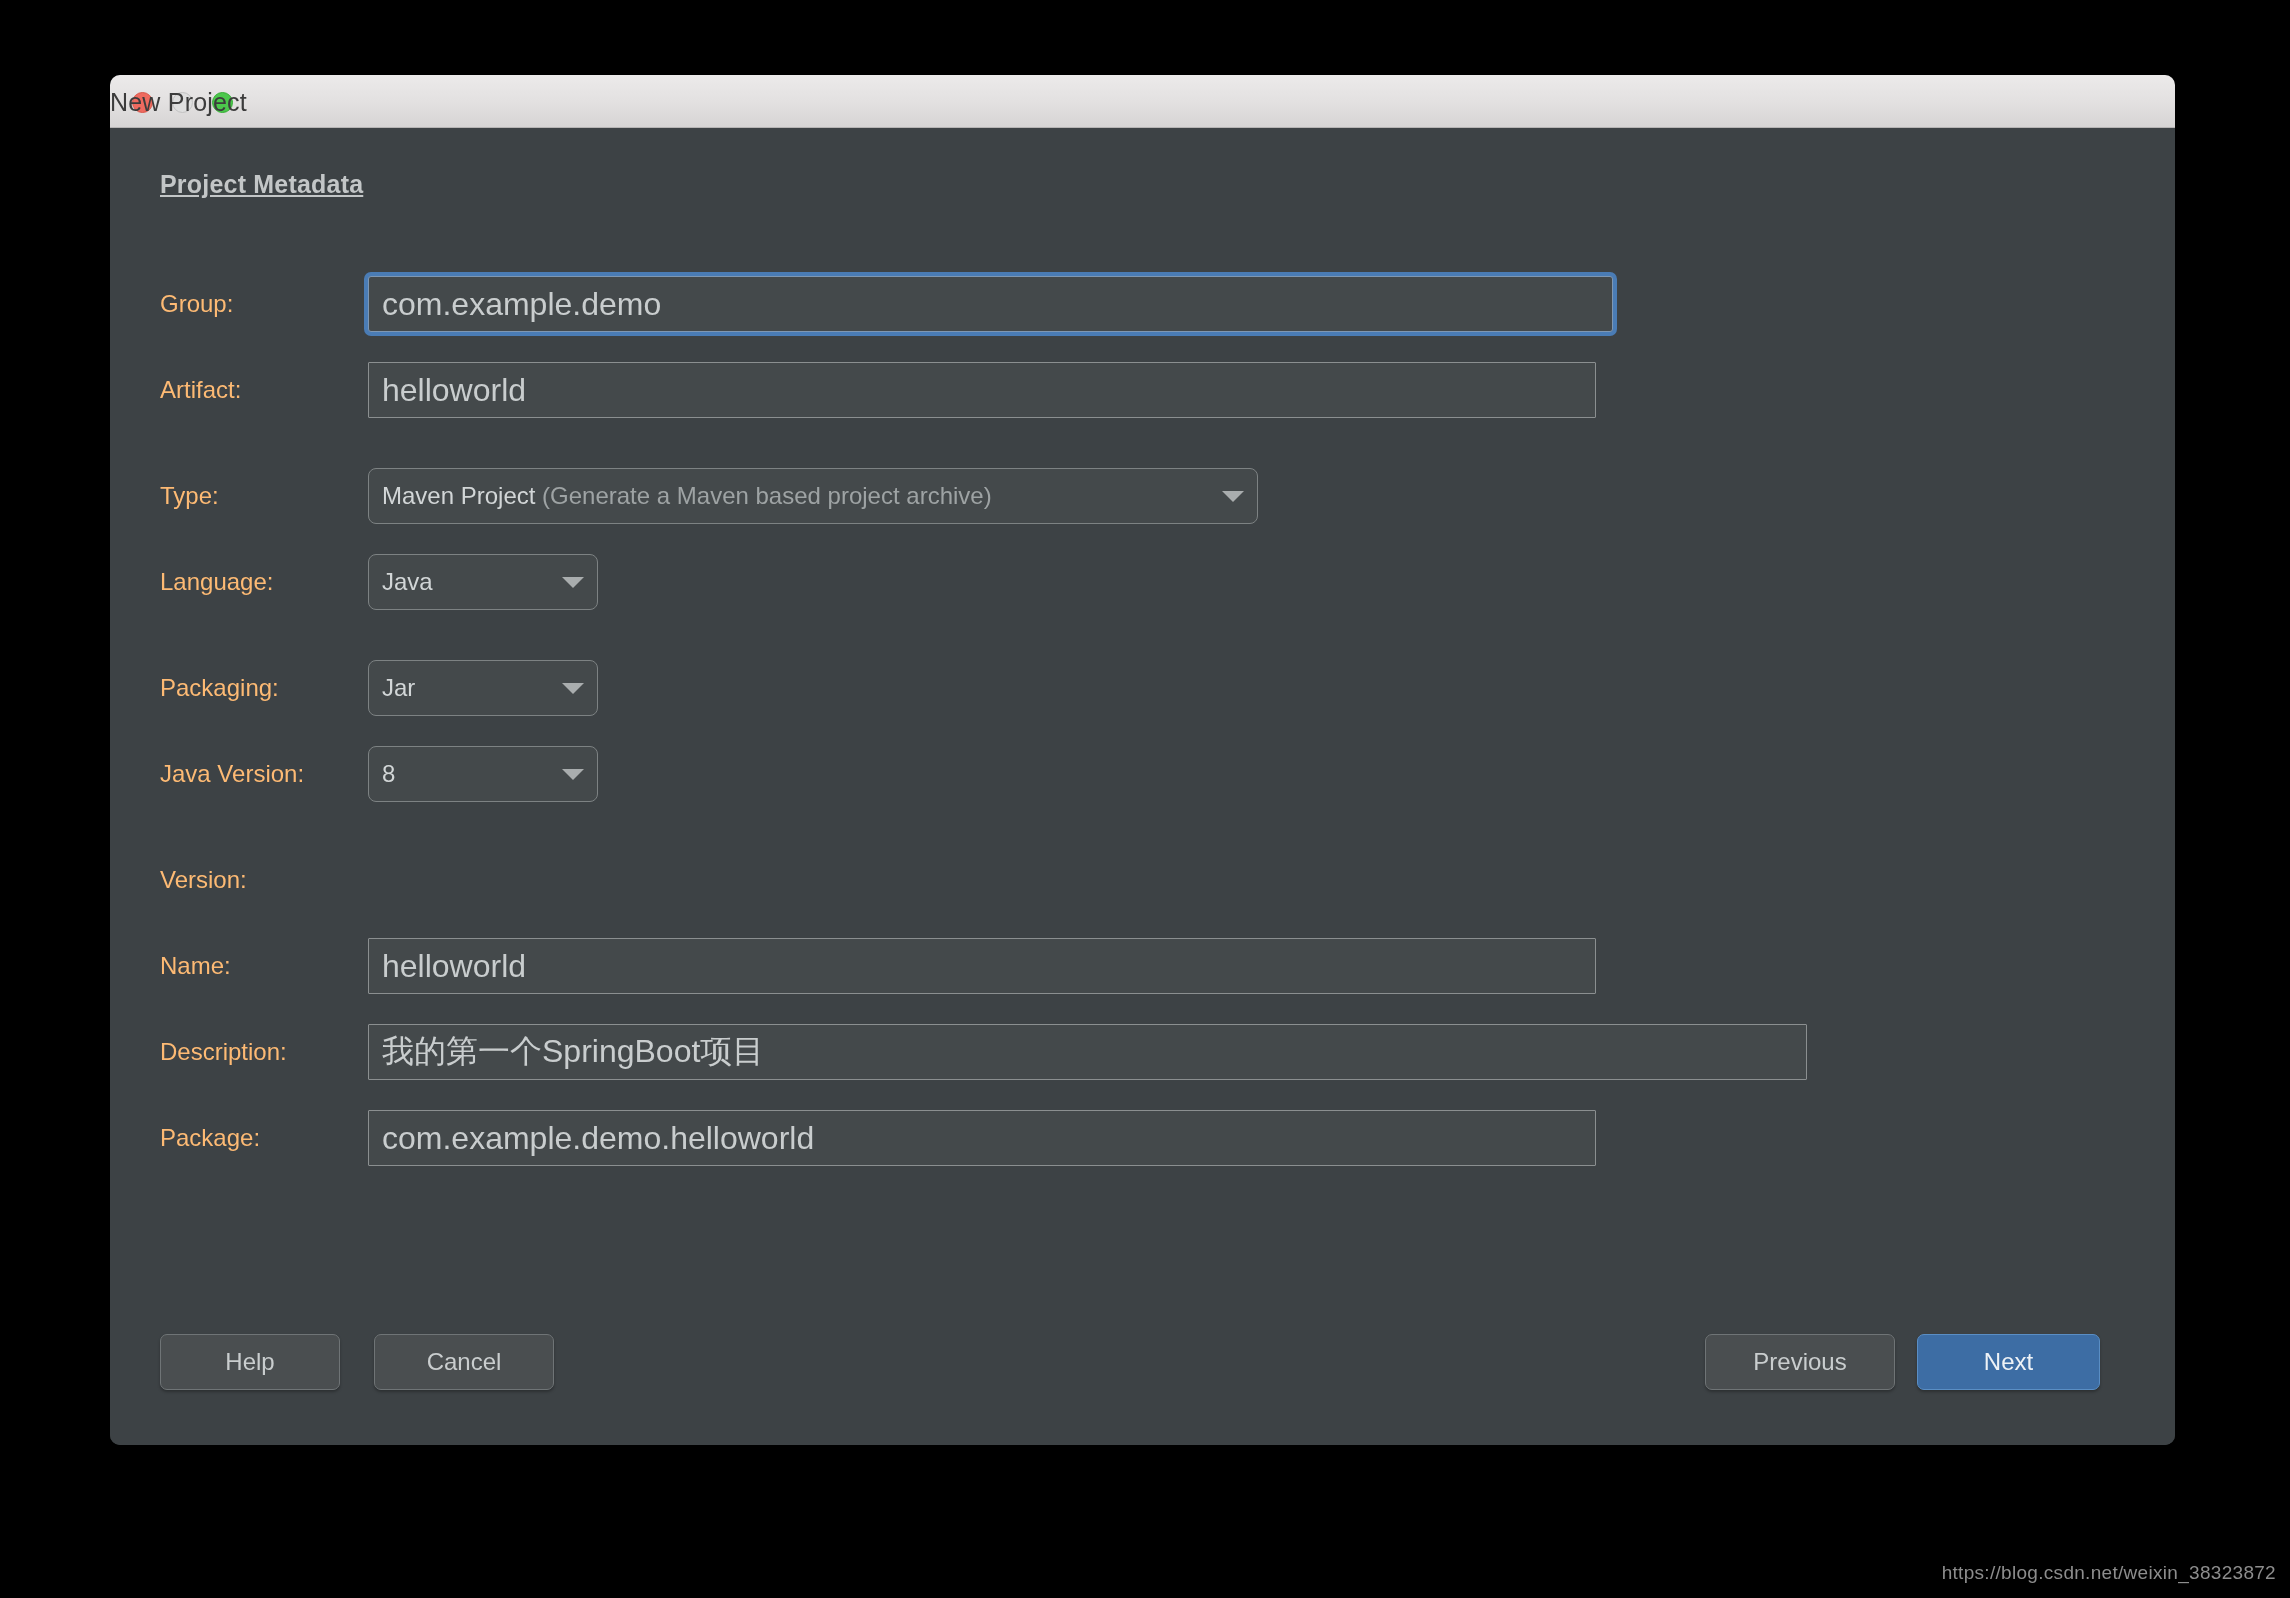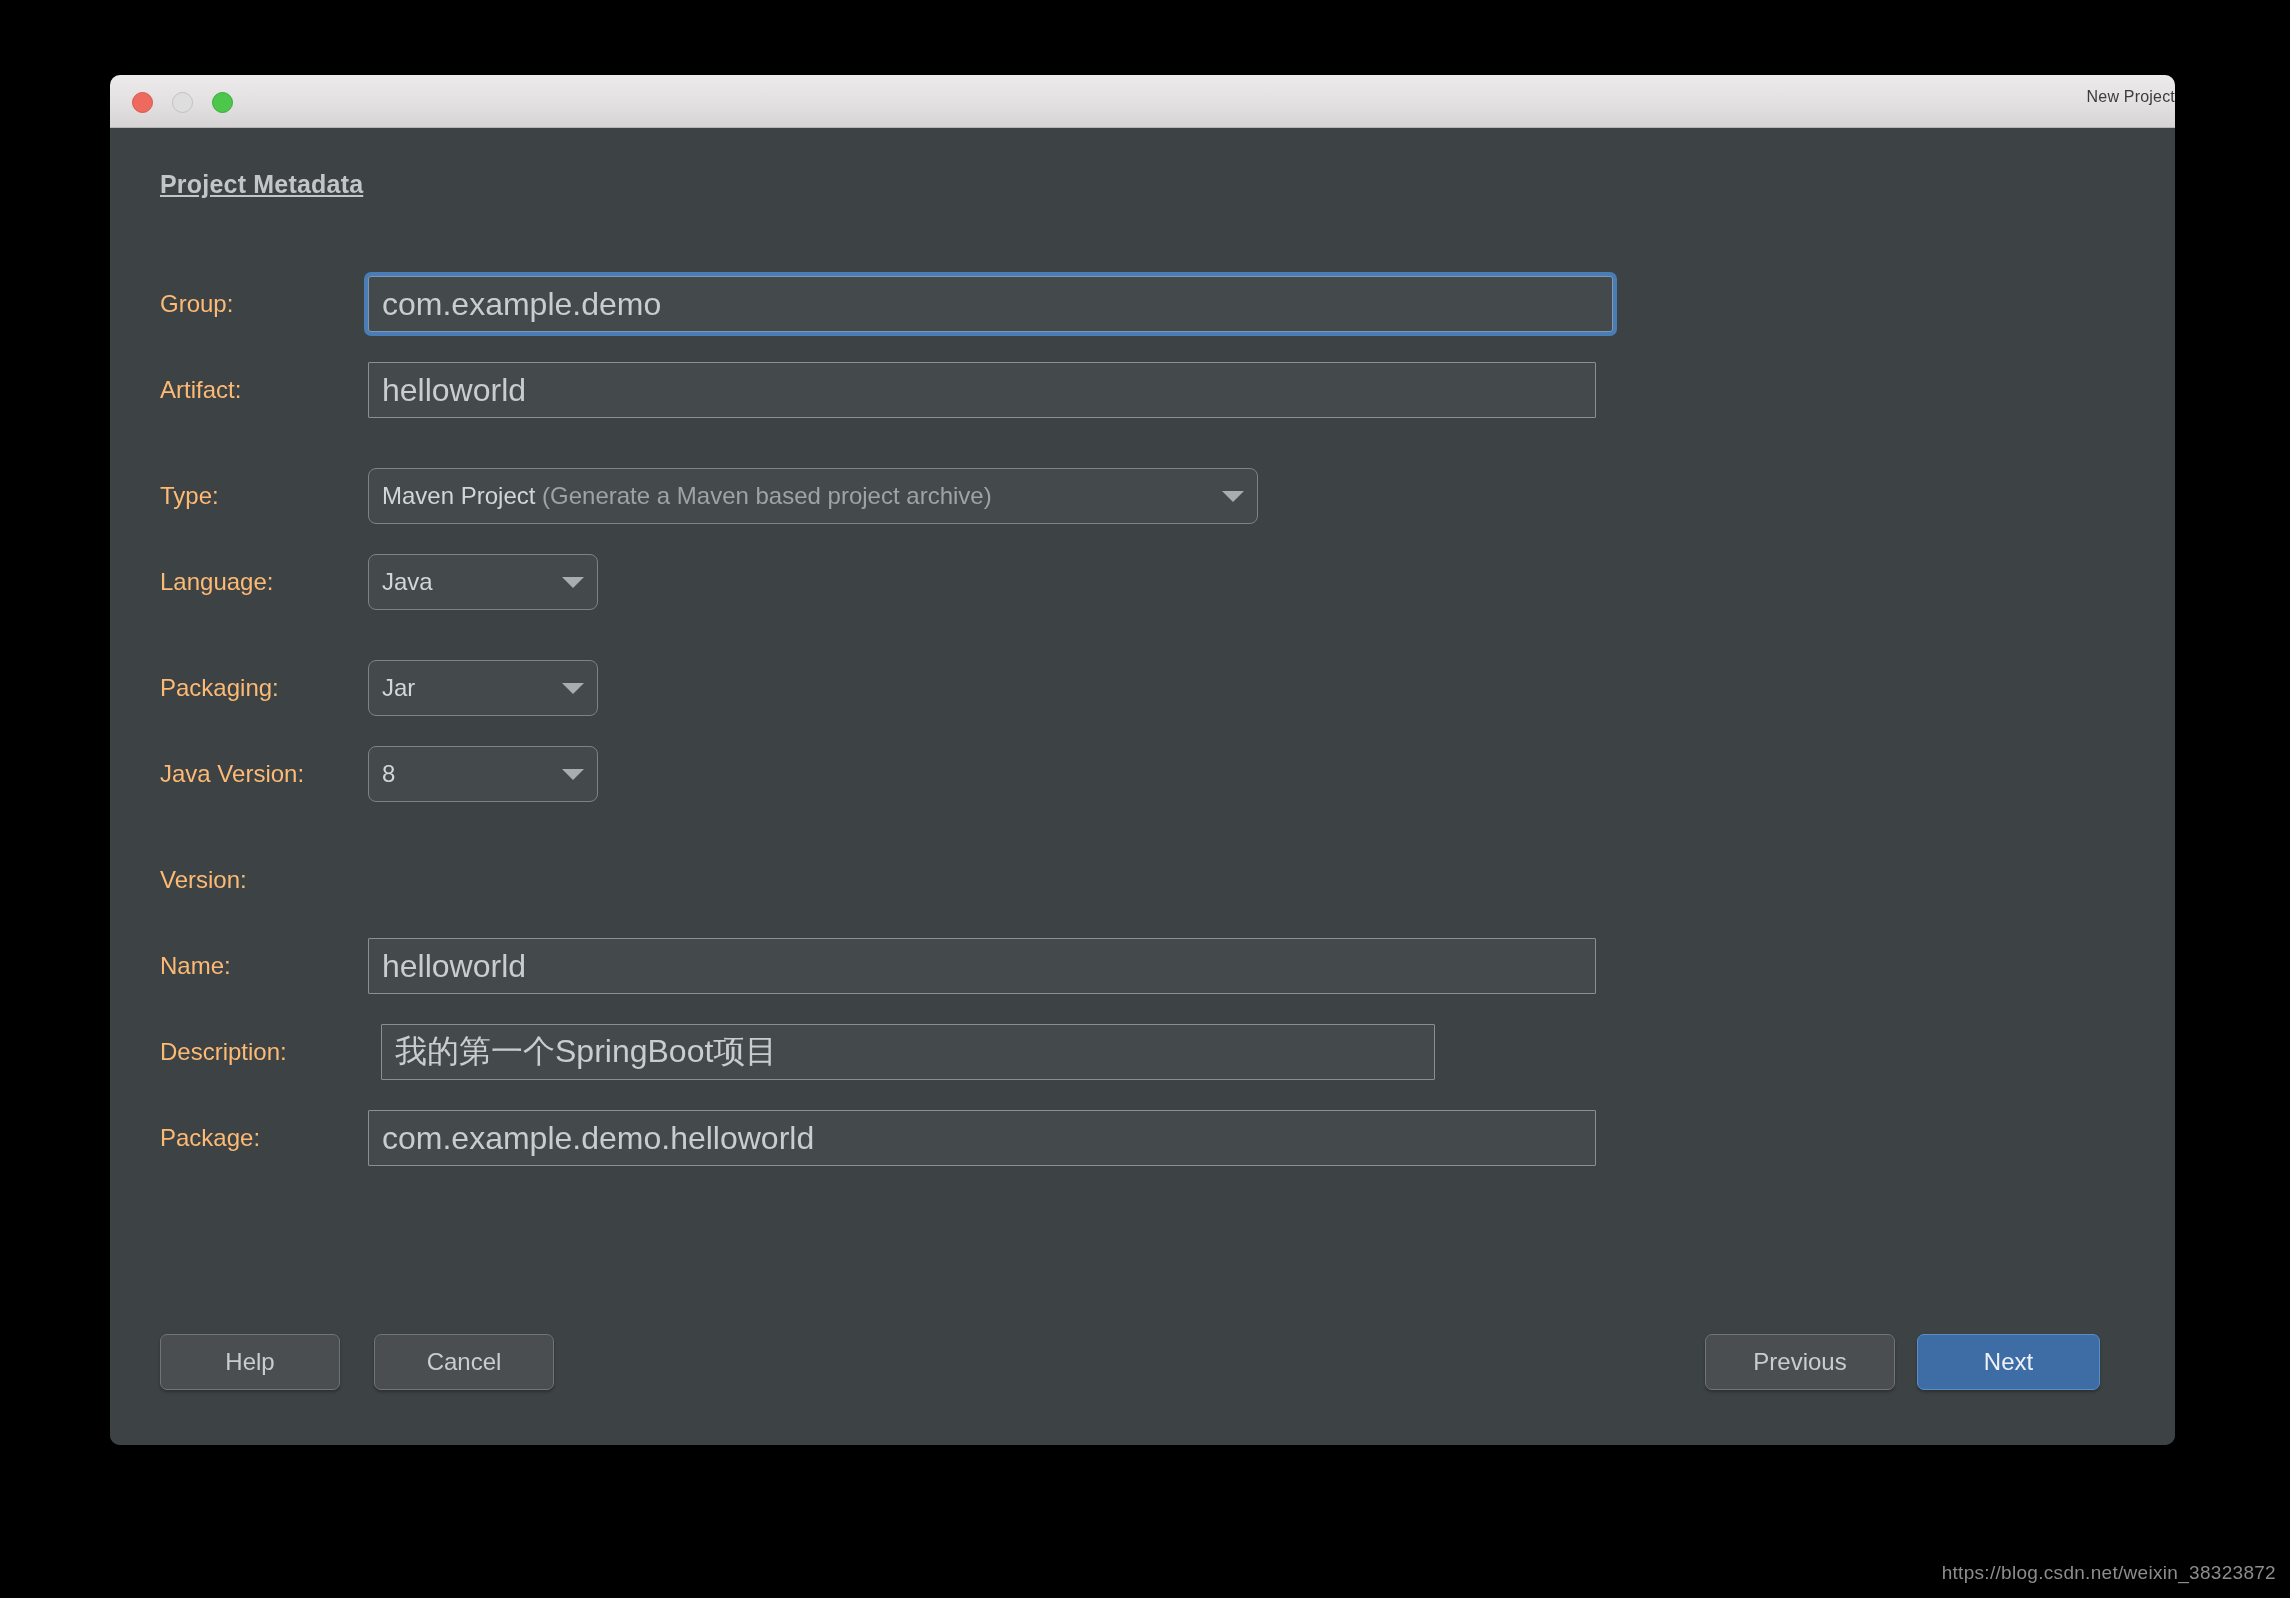--- a/index.html
+++ b/index.html
@@ -33,22 +33,22 @@
     position: relative;
     height: 53px;
     background: linear-gradient(to bottom, #eceaea 0%, #e3e1e1 50%, #d6d4d4 100%);
     border-bottom: 1px solid #b6b4b4;
     box-sizing: border-box;
   }
   #window-title {
     position: absolute;
     left: 0; right: 0;
     top: 13px;
-    text-align: right;
-    font-size: 16px;
+    text-align: left;
+    font-size: 25px;
     color: #3c3c3c;
     letter-spacing: 0.2px;
   }
   .traffic {
     position: absolute;
     top: 17px;
     width: 21px;
     height: 21px;
     border-radius: 50%;
     box-sizing: border-box;
@@ -240,21 +240,21 @@
 
     <div class="row" style="top:810px; width:100%;">
       <span class="row-label">Name:</span>
       <div class="ctl textfield" style="width:1228px;">
         <span class="field-value">helloworld</span>
       </div>
     </div>
 
     <div class="row" style="top:896px; width:100%;">
       <span class="row-label">Description:</span>
-      <div class="ctl textfield" style="width:1054px;margin-left:13px;">
+      <div class="ctl textfield" style="width:1439px;">
         <span class="field-value">我的第一个SpringBoot项目</span>
       </div>
     </div>
 
     <div class="row" style="top:982px; width:100%;">
       <span class="row-label">Package:</span>
       <div class="ctl textfield" style="width:1228px;">
         <span class="field-value">com.example.demo.helloworld</span>
       </div>
     </div>

